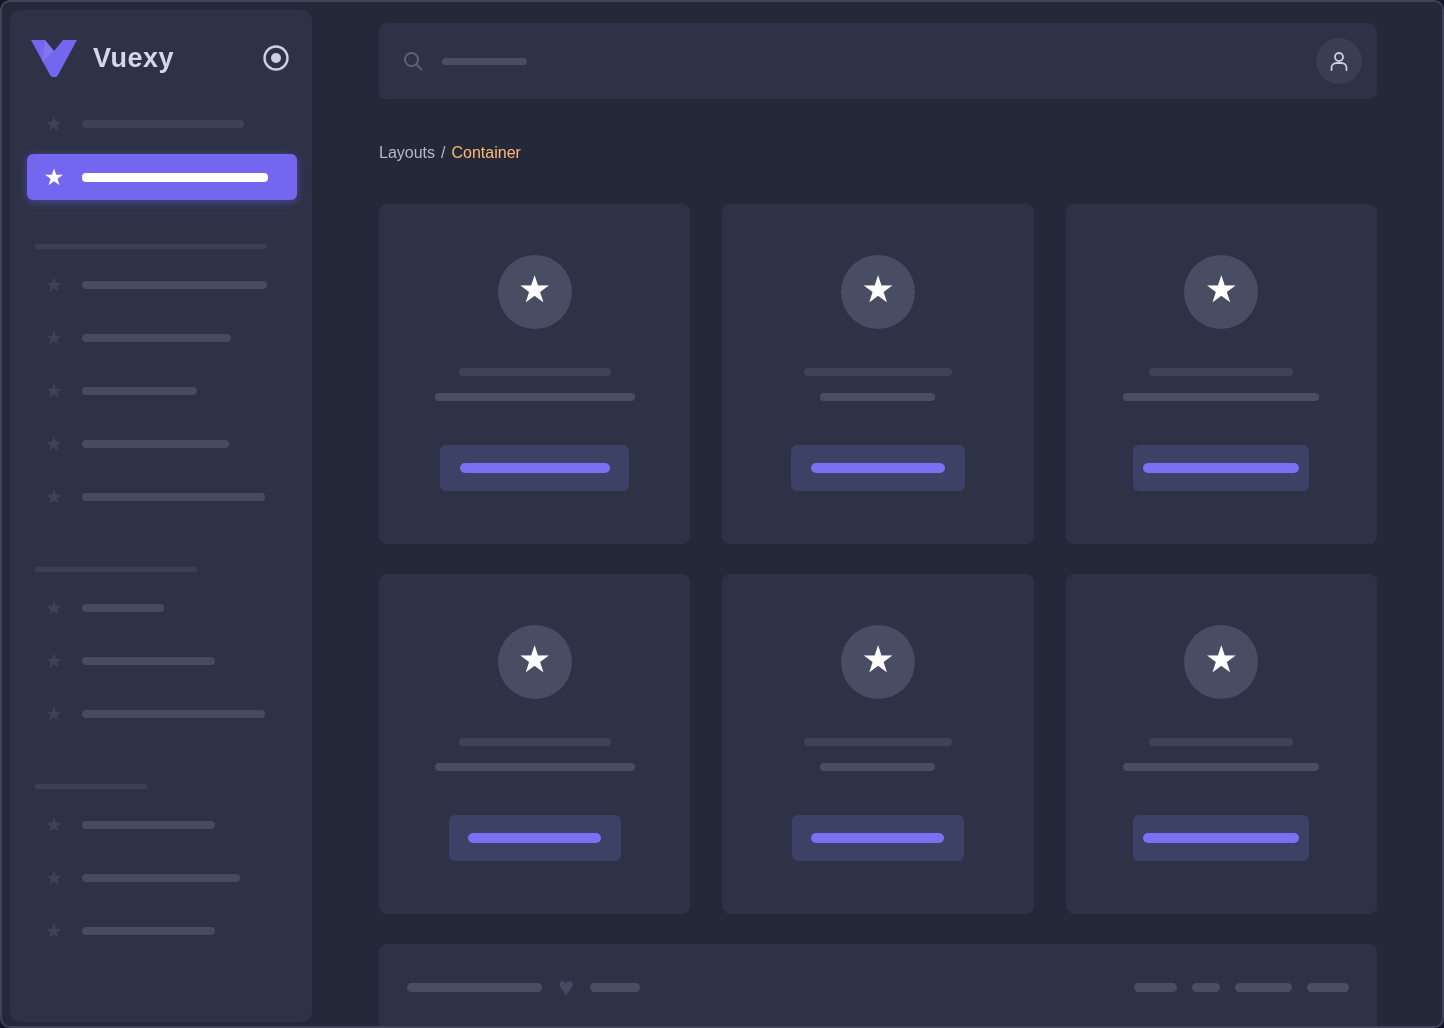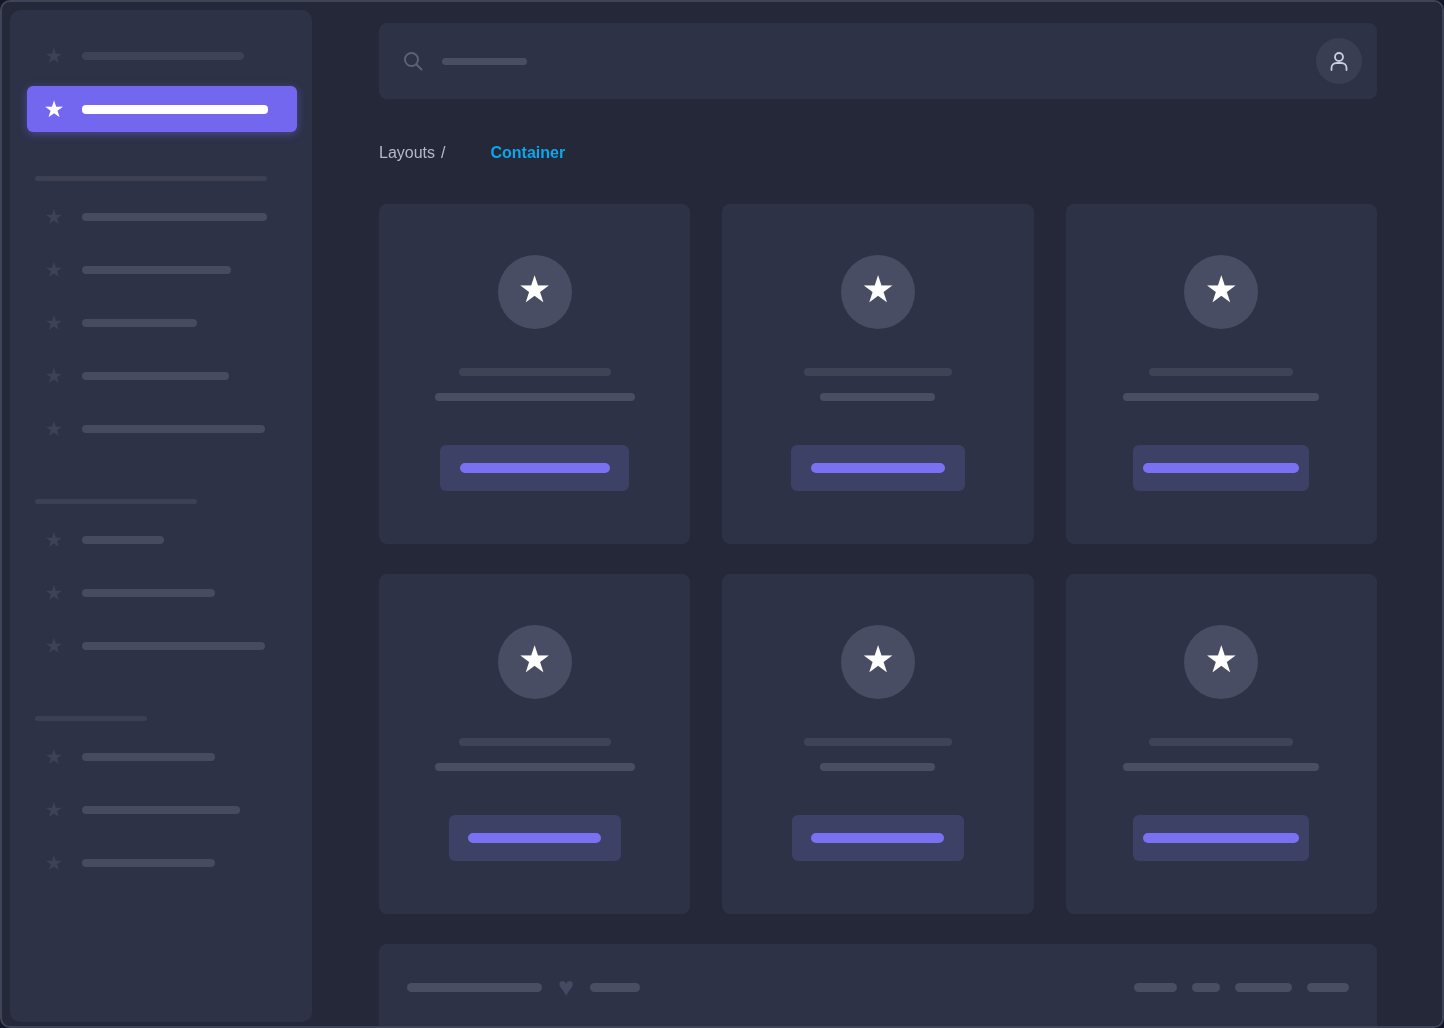--- a/index.html
+++ b/index.html
@@ -35,21 +35,21 @@
   
   .main{position:absolute;left:310px;top:0;right:0;bottom:0;padding:21px 65px 0 67px;background:#242838;}
   .searchbar{
     height:76px;background:#2d3247;border-radius:8px;
     display:flex;align-items:center;padding:0 15px 0 23px;
   }
   .search-ph{width:85px;height:7px;border-radius:3.5px;background:#4a4e63;margin-left:18px;}
   .avatar-btn{margin-left:auto;width:46px;height:46px;border-radius:50%;background:#3a3e52;border:none;display:flex;align-items:center;justify-content:center;cursor:pointer;padding:0;}
   .breadcrumb{margin-top:45px;font-size:16px;color:#b4b8cc;}
   .breadcrumb .sep{margin:0 6px;}
-  .breadcrumb .current{font-weight:700;color:#0ea5e9;margin-left:39px;}
+  .breadcrumb .current{font-weight:400;color:#fdba74;}
   .grid{margin-top:42px;display:grid;grid-template-columns:repeat(3,1fr);gap:30px 32px;}
   .card{height:340px;background:#2d3247;border-radius:8px;display:flex;flex-direction:column;align-items:center;}
   .card-avatar{margin-top:51px;width:74px;height:74px;border-radius:50%;background:#484d63;display:flex;align-items:center;justify-content:center;}
   .card-avatar .star{color:#ffffff;font-size:37px;line-height:74px;margin-top:-4px;}
   .sk{border-radius:4px;}
   .card .bar1{height:8px;background:#3f4356;margin-top:39px;}
   .card .bar2{height:8px;background:#4a4e63;margin-top:17px;}
   .card-btn{margin-top:44px;height:46px;border:none;border-radius:6px;background:#3d4166;display:flex;align-items:center;justify-content:center;cursor:pointer;}
   .btn-bar{display:block;height:10px;border-radius:5px;background:#7a70f2;}
   .footer{margin-top:30px;height:180px;background:#2d3247;border-radius:8px;display:flex;align-items:flex-start;padding:33px 28px 0 28px;}
@@ -57,20 +57,33 @@
   .f-bar{height:9px;border-radius:4.5px;background:#4a4e63;}
   .heart{font-size:27px;color:#454961;margin:0 16px;line-height:20px;}
   .f-right{margin-left:auto;display:flex;gap:15px;align-items:center;}
 </style>
 </head>
 <body>
 
 <div class="frame">
 
   <aside class="sidebar">
+    <div class="side-head">
+      <svg class="logo-mark" viewBox="0 0 48 40">
+        <path d="M1 2 H15 L24 13 L33 2 H47 L28 37 C26 40 22 40 20 37 Z" fill="#7367f0"></path>
+        <path d="M15 2 L24 13 L12 24 Z" fill="#8a7ff3" opacity="0.55"></path>
+      </svg>
+      <span class="logo-text">Vuexy</span>
+      <button class="collapse-toggle" title="">
+        <svg width="28" height="28" viewBox="0 0 28 28">
+          <circle cx="14" cy="14" r="11.5" fill="none" stroke="#cdd0e2" stroke-width="2.4"></circle>
+          <circle cx="14" cy="14" r="5" fill="#cdd0e2"></circle>
+        </svg>
+      </button>
+    </div>
     <nav class="nav">
         <div class="nav-row">
           <span class="nav-star">★</span>
           <div class="nav-bar dim" style="width: 162px;"></div>
         </div>
         <div class="nav-row active">
           <span class="nav-star">★</span>
           <div class="nav-bar" style="width: 186px;"></div>
         </div>
         <div class="section-head">

